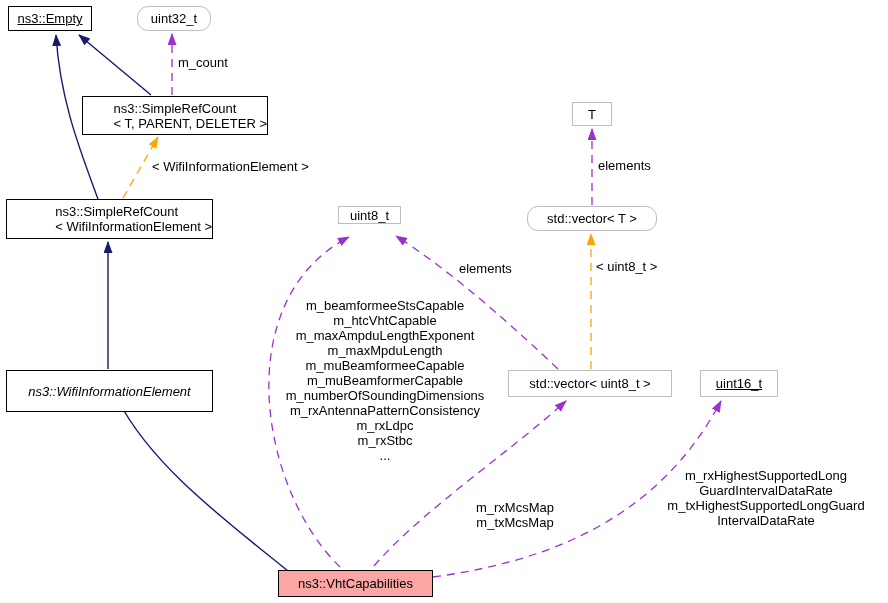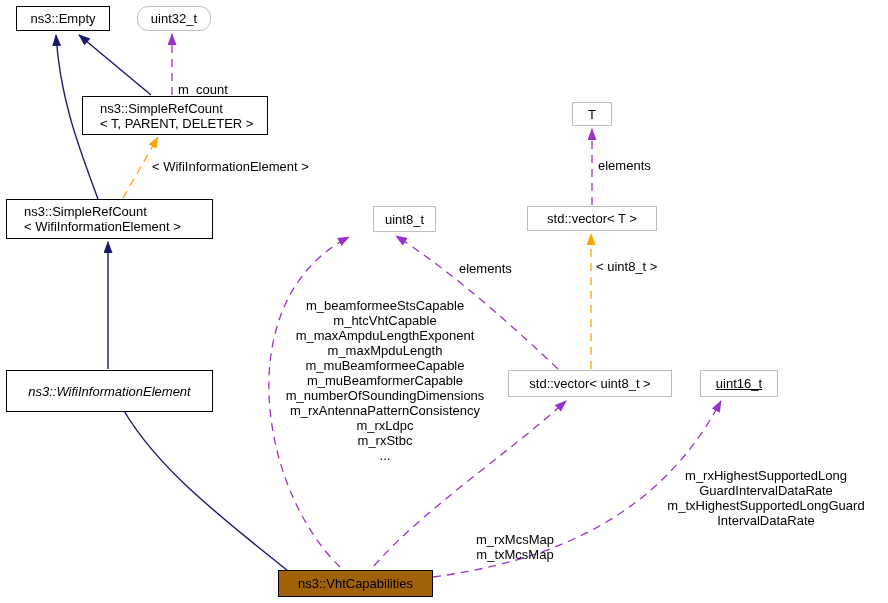--- a/index.html
+++ b/index.html
@@ -8,22 +8,22 @@
     font-family:"Liberation Sans",sans-serif;color:#000;
   }
   svg.edges{position:absolute;left:0;top:0;width:888px;height:603px;}
   .node{
     position:absolute;display:flex;align-items:center;justify-content:center;
     background:#ffffff;font-size:13px;line-height:15px;box-sizing:border-box;
     white-space:pre-line;text-align:center;
   }
   .node.cls{border:1.5px solid #000000;}
   .node.ext{border:1px solid #bebebe;}
-  .node.focus{background:#a16207;border:1.5px solid #000000;}
-  .node.twoline{justify-content:flex-start;text-align:left;padding-left:17px;}
+  .node.focus{background:#fca5a5;border:1.5px solid #000000;}
+  .node.twoline{justify-content:flex-end;text-align:left;padding-left:17px;}
   .edge-label{
     position:absolute;font-size:13px;line-height:15px;white-space:pre-line;
   }
   .edge-label.center{text-align:center;}
   path.inh{fill:none;stroke:#191970;stroke-width:1.4px;}
   path.use{fill:none;stroke:#9a32cd;stroke-width:1.3px;stroke-dasharray:8,6;}
   path.tpl{fill:none;stroke:#ffa500;stroke-width:1.3px;stroke-dasharray:8,6;}
 </style>
 </head>
 <body>
@@ -52,21 +52,21 @@
     <path class="use" marker-end="url(#arr-use)" d="M 592,205 L 592,129"></path>
     <path class="use" marker-end="url(#arr-use)" d="M 558,369 Q 462,278 396,236"></path>
     <path class="use" marker-end="url(#arr-use)" d="M 340,567 C 260,490 228,300 349,237"></path>
     <path class="use" marker-end="url(#arr-use)" d="M 374,566 C 420,512 510,452 566,401"></path>
     <path class="use" marker-end="url(#arr-use)" d="M 433,577 C 560,560 662,512 721,401"></path>
 
     <path class="tpl" marker-end="url(#arr-tpl)" d="M 123,198 L 158,137"></path>
     <path class="tpl" marker-end="url(#arr-tpl)" d="M 591,369 L 591,234"></path>
   </svg>
 
-  <div class="node cls" style="left:16px;top:6px;width:94px;height:25px;">
+  <div class="node cls" style="left:8px;top:6px;width:84px;height:25px;text-decoration:underline;">
     <span>ns3::Empty</span>
   </div>
 
   <div class="node ext" style="left:137px;top:6px;width:74px;height:25px;border-radius:11px;">
     <span>uint32_t</span>
   </div>
 
   <div class="node cls twoline" style="left:82px;top:96px;width:186px;height:39px;">
     <span>ns3::SimpleRefCount
 &lt; T, PARENT, DELETER &gt;</span>
@@ -74,45 +74,45 @@
 
   <div class="node cls twoline" style="left:6px;top:199px;width:207px;height:40px;">
     <span>ns3::SimpleRefCount
 &lt; WifiInformationElement &gt;</span>
   </div>
 
   <div class="node cls" style="left:6px;top:370px;width:207px;height:42px;font-style:italic;">
     <span>ns3::WifiInformationElement</span>
   </div>
 
-  <div class="node ext" style="left:338px;top:206px;width:63px;height:26px;margin-left:35px;">
+  <div class="node ext" style="left:338px;top:206px;width:63px;height:18px;">
     <span>uint8_t</span>
   </div>
 
   <div class="node ext" style="left:572px;top:102px;width:40px;height:24px;">
     <span>T</span>
   </div>
 
-  <div class="node ext" style="left:527px;top:206px;width:130px;height:25px;">
+  <div class="node ext" style="left:527px;top:206px;width:130px;height:25px;border-radius:11px;">
     <span>std::vector&lt; T &gt;</span>
   </div>
 
   <div class="node ext" style="left:508px;top:370px;width:164px;height:27px;">
     <span>std::vector&lt; uint8_t &gt;</span>
   </div>
 
   <div class="node ext" style="left:700px;top:370px;width:78px;height:27px;text-decoration:underline;">
     <span>uint16_t</span>
   </div>
 
   <div class="node focus" style="left:278px;top:570px;width:155px;height:27px;">
     <span>ns3::VhtCapabilities</span>
   </div>
 
-  <div class="edge-label" style="left:178px;top:55px;margin-top:27px;">m_count</div>
+  <div class="edge-label" style="left:178px;top:55px;">m_count</div>
 
   <div class="edge-label" style="left:152px;top:159px;">&lt; WifiInformationElement &gt;</div>
 
   <div class="edge-label" style="left:598px;top:158px;">elements</div>
 
   <div class="edge-label" style="left:459px;top:261px;">elements</div>
 
   <div class="edge-label" style="left:596px;top:259px;">&lt; uint8_t &gt;</div>
 
   <div class="edge-label center" style="left:268px;top:298px;width:234px;">m_beamformeeStsCapable
@@ -120,21 +120,21 @@
 m_maxAmpduLengthExponent
 m_maxMpduLength
 m_muBeamformeeCapable
 m_muBeamformerCapable
 m_numberOfSoundingDimensions
 m_rxAntennaPatternConsistency
 m_rxLdpc
 m_rxStbc
 ...</div>
 
-  <div class="edge-label center" style="left:440px;top:500px;width:150px;margin-top:32px;">m_rxMcsMap
+  <div class="edge-label center" style="left:440px;top:500px;width:150px;">m_rxMcsMap
 m_txMcsMap</div>
 
   <div class="edge-label center" style="left:648px;top:468px;width:236px;">m_rxHighestSupportedLong
 GuardIntervalDataRate
 m_txHighestSupportedLongGuard
 IntervalDataRate</div>
 
 </div>
 
 </body></html>

